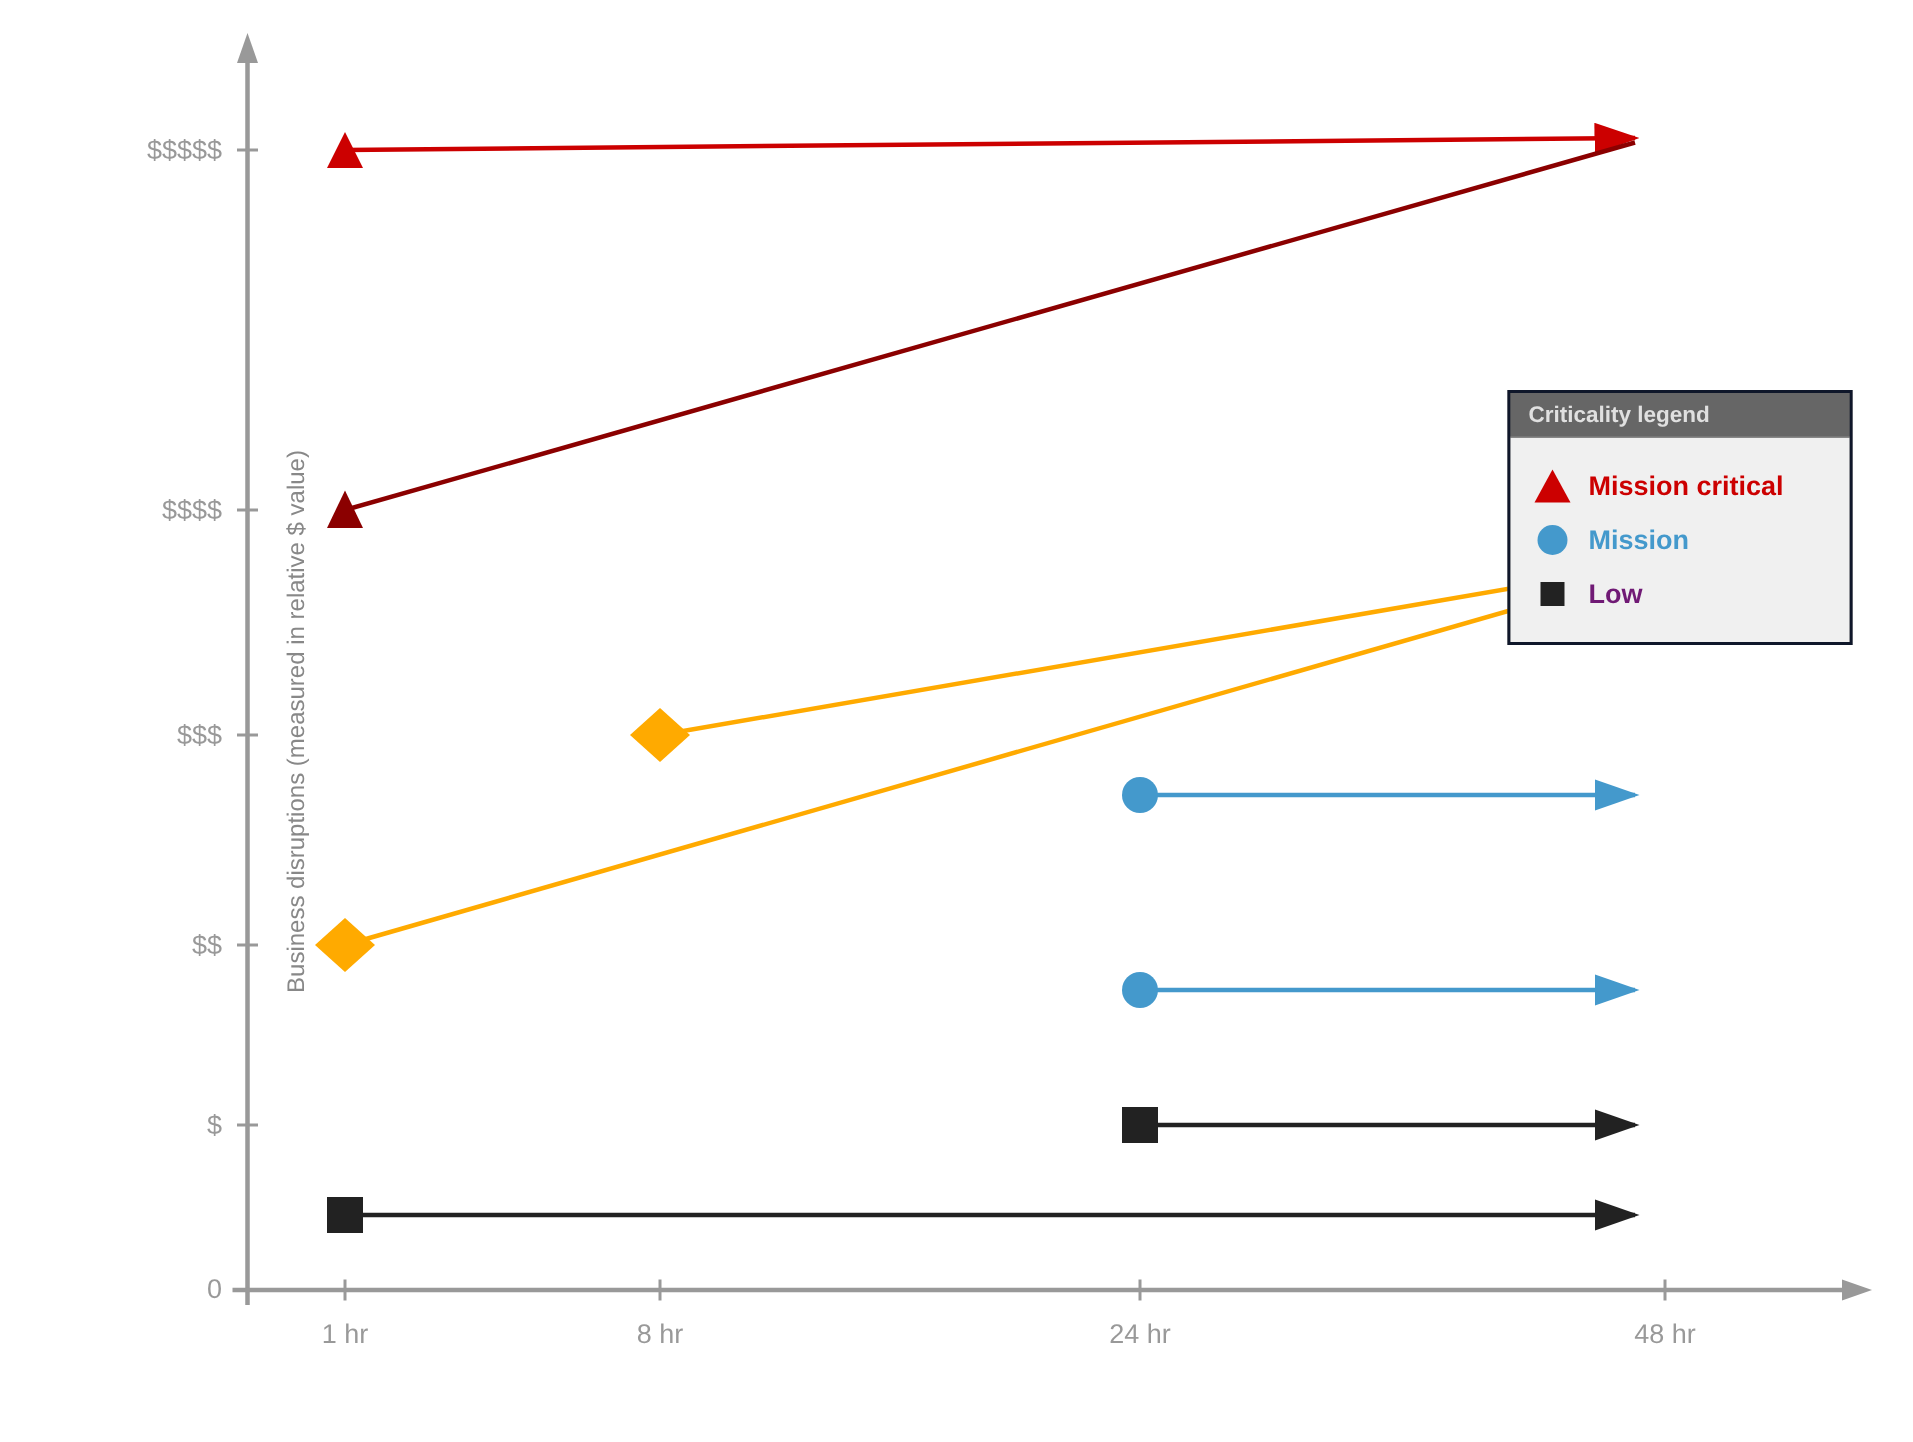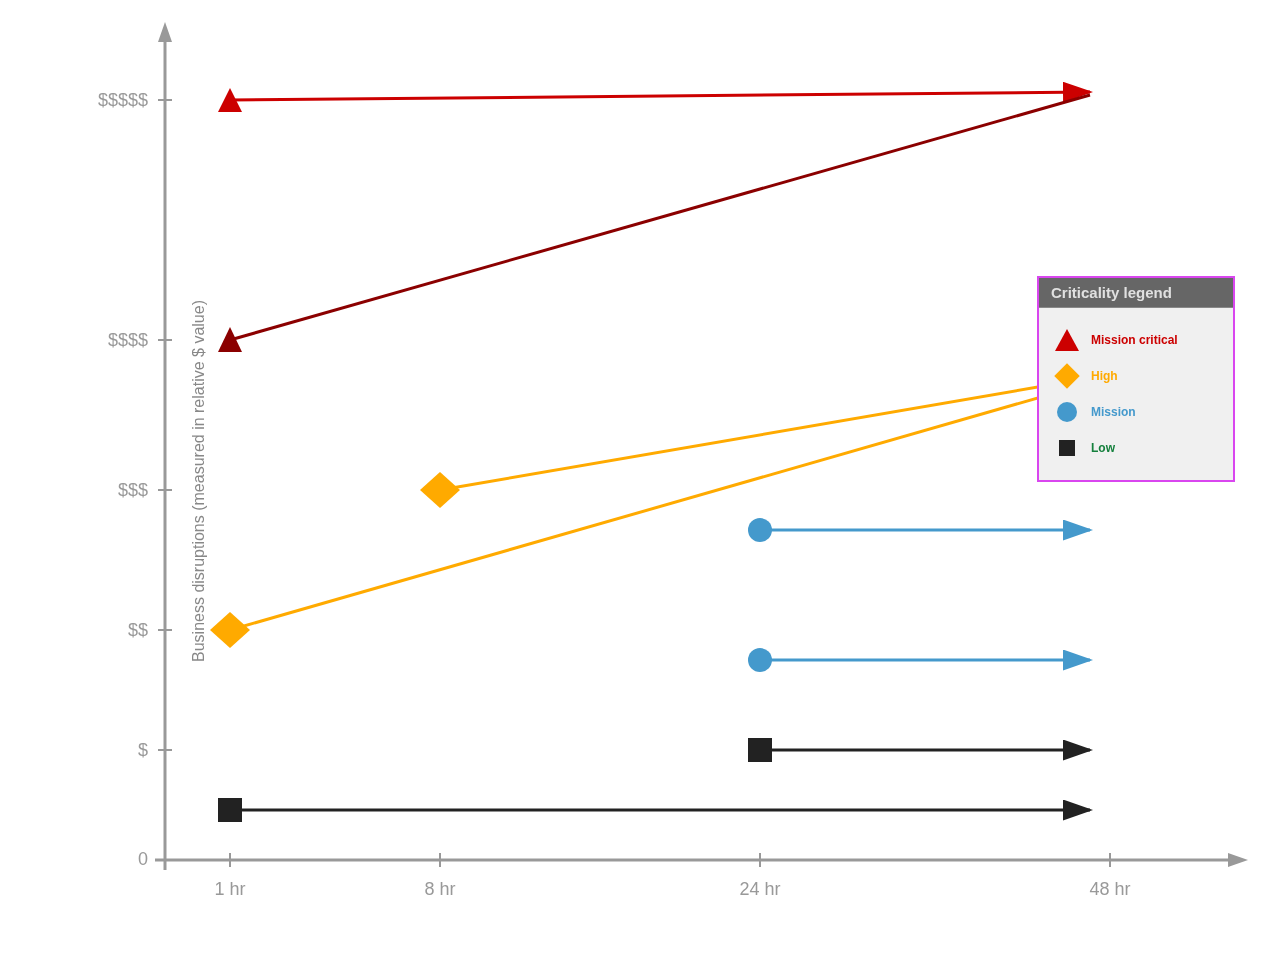--- a/index.html
+++ b/index.html
@@ -17,25 +17,25 @@
     }
     svg#main-chart {
       position: absolute;
       top: 0;
       left: 0;
       width: 1275px;
       height: 961px;
     }
     .legend-box {
       position: absolute;
-      top: 276px;
+      top: 260px;
       right: 40px;
-      width: 198px;
+      width: 230px;
       background: #555555;
-      border: 2px solid #d946ef;
+      border: 2px solid #0f172a;
       padding: 0;
     }
     .legend-title {
       background: #666666;
       color: #e0e0e0;
       font-size: 15px;
       font-weight: 600;
       padding: 6px 12px;
       border-bottom: 1px solid #888;
     }
@@ -51,21 +51,21 @@
     }
     .legend-symbol {
       width: 28px;
       height: 28px;
       display: flex;
       align-items: center;
       justify-content: center;
       flex-shrink: 0;
     }
     .legend-label {
-      font-size: 12px;
+      font-size: 18px;
       font-weight: 600;
     }
     .triangle-up {
       width: 0;
       height: 0;
       border-left: 12px solid transparent;
       border-right: 12px solid transparent;
       border-bottom: 22px solid #cc0000;
     }
     .diamond {
@@ -197,37 +197,31 @@
     <div class="legend-title">Criticality legend</div>
     <div class="legend-body">
 
       <div class="legend-item">
         <div class="legend-symbol">
           <div class="triangle-up"></div>
         </div>
         <span class="legend-label" style="color:#cc0000;">Mission critical</span>
       </div>
 
-      <div class="legend-item">
-        <div class="legend-symbol">
-          <div class="diamond"></div>
-        </div>
-        <span class="legend-label" style="color:#ffaa00;">High</span>
-      </div>
 
       <div class="legend-item">
         <div class="legend-symbol">
           <div class="circle"></div>
         </div>
         <span class="legend-label" style="color:#4499cc;">Mission</span>
       </div>
 
       <div class="legend-item">
         <div class="legend-symbol">
           <div class="square"></div>
         </div>
-        <span class="legend-label" style="color:#15803d;">Low</span>
+        <span class="legend-label" style="color:#701a75;">Low</span>
       </div>
 
     </div>
   </div>
 
 </div>
 
 </body></html>

